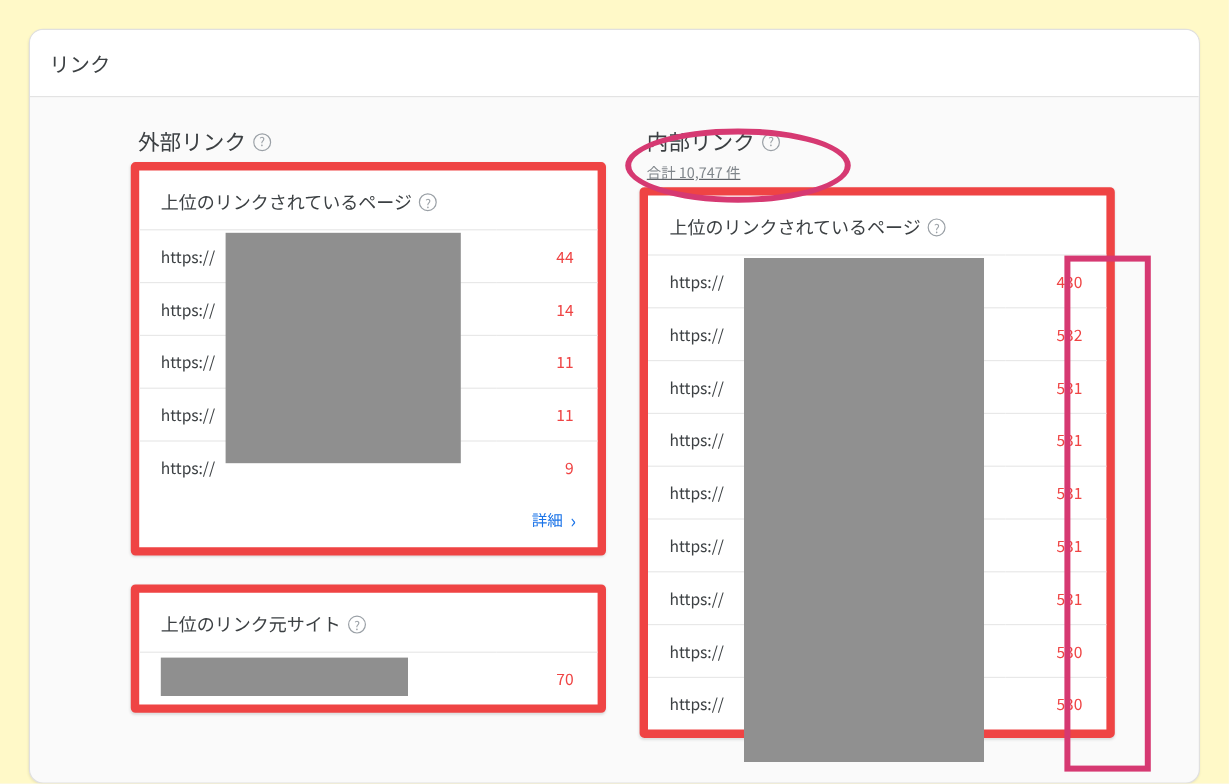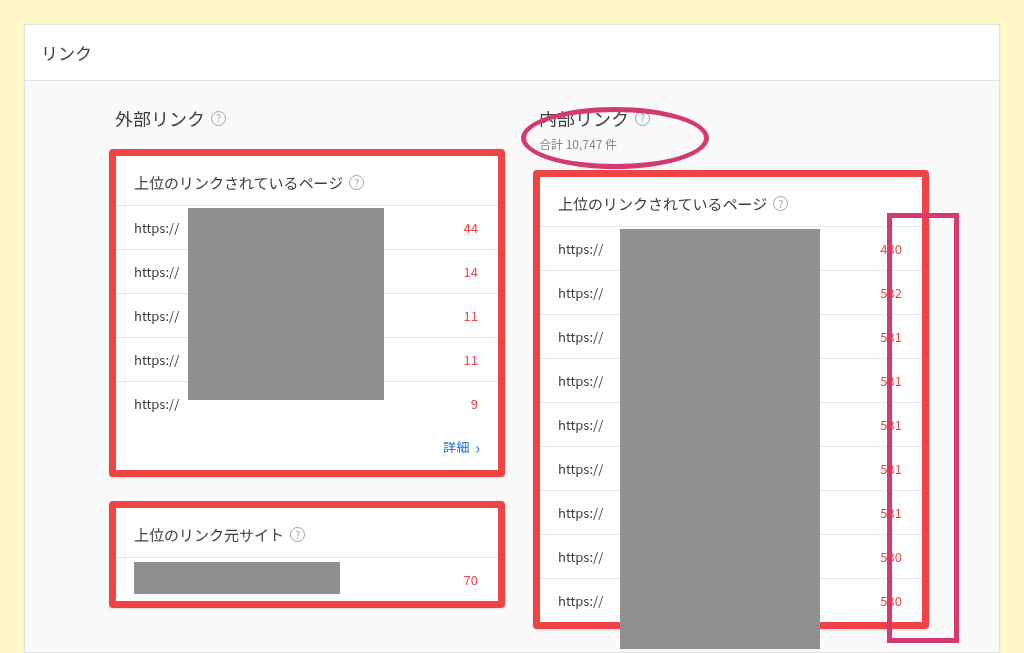--- a/index.html
+++ b/index.html
@@ -7,21 +7,21 @@
   body {
     background: #fff9c8;
     font-family: "Hiragino Kaku Gothic ProN", "Noto Sans JP", Meiryo, Arial, sans-serif;
     color: #5f6368;
     font-size: 13px;
     padding: 24px 24px 0 24px;
   }
   .panel {
     background: #fafafa;
     border: 1px solid #e0e0e0;
-    border-radius: 0;
+    border-radius: 12px;
     width: 100%;
     height: 629px;
     box-shadow: 0 1px 2px rgba(0,0,0,.07);
     overflow: hidden;
     position: relative;
   }
 
   .topbar {
     display: flex; justify-content: space-between; align-items: center;
     height: 56px; padding: 0 24px 0 16px;
@@ -39,21 +39,21 @@
     display: flex;
     gap: 28px;
     padding: 24px 70px 0 84px;
     height: calc(100% - 56px);
     overflow: hidden;
     position: relative;
   }
 
   .col { flex: 1 1 0; min-width: 0; display: flex; flex-direction: column; }
 
-  .section-head { margin-bottom: 18px; padding-left: 6px; position: relative; }
+  .section-head { margin-bottom: 4px; padding-left: 6px; position: relative; text-decoration: underline; }
   .section-head h2 {
     font-size: 18px; font-weight: 400; color: #3c4043;
     display: inline-flex; align-items: center; gap: 6px;
   }
   .section-head .sub { font-size: 12px; color: #80868b; margin-top: 4px; }
 
   .help {
     width: 15px; height: 15px; border: 1px solid #9aa0a6; border-radius: 50%;
     display: inline-flex; align-items: center; justify-content: center;
     font-size: 10px; color: #9aa0a6; line-height: 1; vertical-align: 2px;

